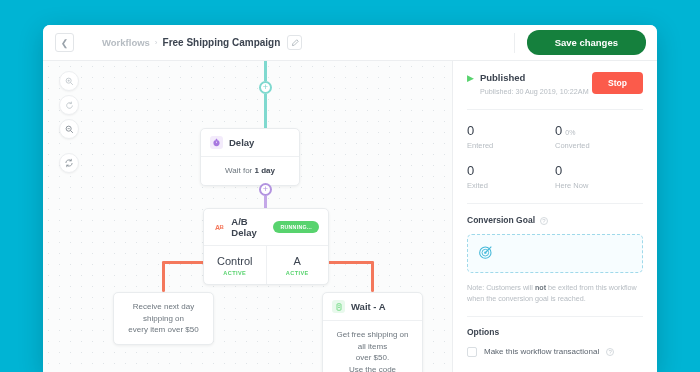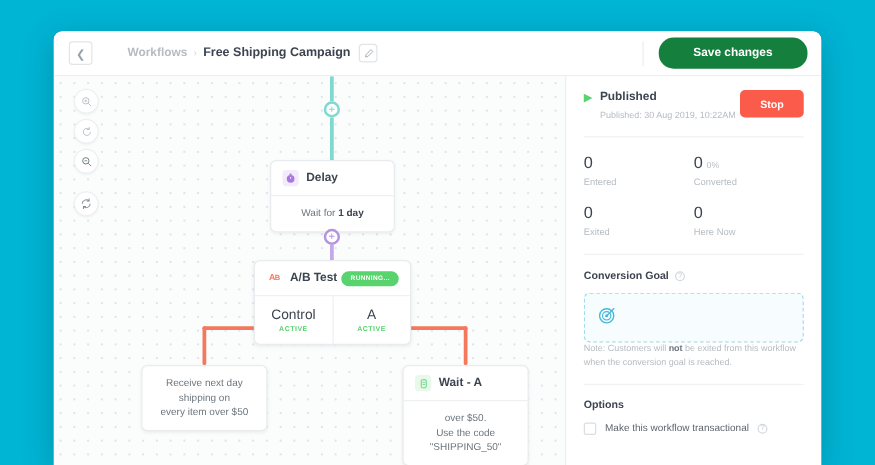--- a/index.html
+++ b/index.html
@@ -167,21 +167,21 @@
     cursor: pointer;
   }
   .goal-box {
     margin-top: 9px; border: 1px dashed #9fd9ea; border-radius: 5px;
     background: #f7fdff; padding: 9px 10px;
     display: flex; align-items: center; gap: 9px;
   }
   .goal-ico { color: #45b8d9; font-size: 15px; }
   .goal-t1 { font-size: 7.2px; color: #9aa3ab; }
   .goal-t2 { font-size: 8.5px; font-weight: bold; color: #3c4450; margin-top: 2px; }
-  .note { font-size: 7.2px; color: #b6bcc2; line-height: 1.5; }
+  .note { font-size: 7.2px; color: #b6bcc2; line-height: 1.5; margin-top: 10px; }
   .note b { color: #6d767e; }
 
   .opt-row { display: flex; align-items: center; gap: 7px; margin-top: 10px; }
   .chk { width: 10px; height: 10px; border: 1px solid #d9dee2; border-radius: 2px; cursor: pointer; }
   .opt-lbl { font-size: 8px; color: #5c656f; }
 </style>
 </head>
 <body>
 
 <div id="app">
@@ -248,21 +248,21 @@
       <div class="plusnode plus-purple" style="left:216px; top:122px;">+</div>
 
       <div class="ln ln-orange" style="left:193px; top:188px; width:2.5px; height:14px; border-radius:2px;"></div>
       <div class="ln ln-orange" style="left:119px; top:200px; width:77px; height:2.5px; border-radius:2px;"></div>
       <div class="ln ln-orange" style="left:119px; top:200px; width:2.5px; height:31px; border-radius:2px;"></div>
 
       <div class="ln ln-orange" style="left:253px; top:188px; width:2.5px; height:14px; border-radius:2px;"></div>
       <div class="ln ln-orange" style="left:253px; top:200px; width:78px; height:2.5px; border-radius:2px;"></div>
       <div class="ln ln-orange" style="left:328px; top:200px; width:2.5px; height:31px; border-radius:2px;"></div>
 
-      <div class="node" style="left:173px; top:67px; width:100px;">
+      <div class="node" style="left:157px; top:67px; width:100px;">
         <div class="node-head">
           <div class="ico ico-delay">
             <svg width="9" height="9" viewBox="0 0 16 16">
                 <circle cx="8" cy="9" r="5.5" fill="currentColor"></circle>
                 <rect x="6.5" y="1.5" width="3" height="2.5" rx="1" fill="currentColor"></rect>
                 <line x1="8" y1="9" x2="8" y2="6.3" stroke="#fff" stroke-width="1.2"></line>
               </svg>
           </div>
           <span class="node-title">Delay</span>
         </div>
@@ -270,21 +270,21 @@
           <span>Wait for </span><b>1 day</b>
         </div>
       </div>
 
       <div class="node" style="left:160px; top:147px; width:126px;">
         <div class="node-head">
           <div class="ico ico-ab">
             <span>A</span>
               <span style="font-size:6px; vertical-align:-2px;">B</span>
           </div>
-          <span class="node-title">A/B Test</span>
+          <span class="node-title">A/B Delay</span>
           <span class="badge-running">RUNNING...</span>
         </div>
         <div class="ab-split">
           <div class="ab-col">
             <div class="ab-name">Control</div>
             <div class="ab-state">ACTIVE</div>
           </div>
           <div class="ab-col">
             <div class="ab-name">A</div>
             <div class="ab-state">ACTIVE</div>
@@ -306,20 +306,21 @@
           <div class="ico ico-push">
             <svg width="8" height="8" viewBox="0 0 16 16">
                 <rect x="4" y="1.5" width="8" height="13" rx="1.8" fill="none" stroke="currentColor" stroke-width="1.5"></rect>
                 <line x1="6" y1="5.5" x2="10" y2="5.5" stroke="currentColor" stroke-width="1.3"></line>
                 <line x1="6" y1="9" x2="10" y2="9" stroke="currentColor" stroke-width="1.3"></line>
               </svg>
           </div>
           <span class="node-title">Wait - A</span>
         </div>
         <div class="node-body">
+          <div>Get free shipping on all items</div>
           <div>over $50.</div>
           <div>Use the code "SHIPPING_50"</div>
 
         </div>
 
       </div>
 
     </div>
 
     <div class="panel">

